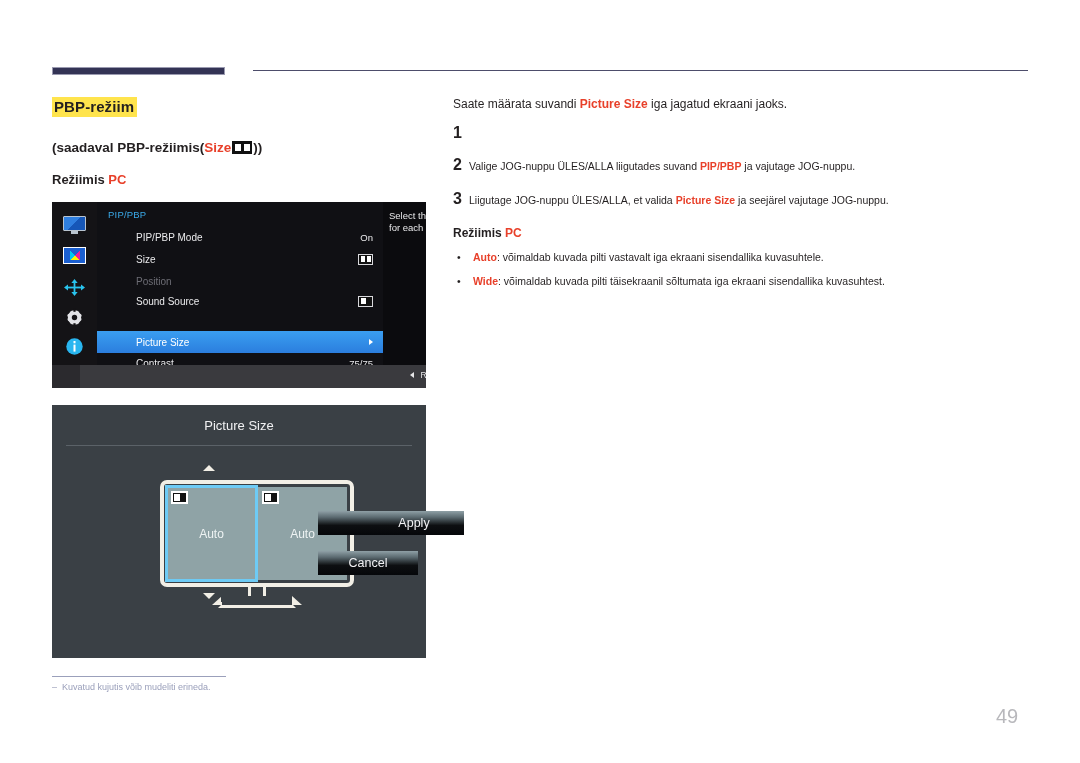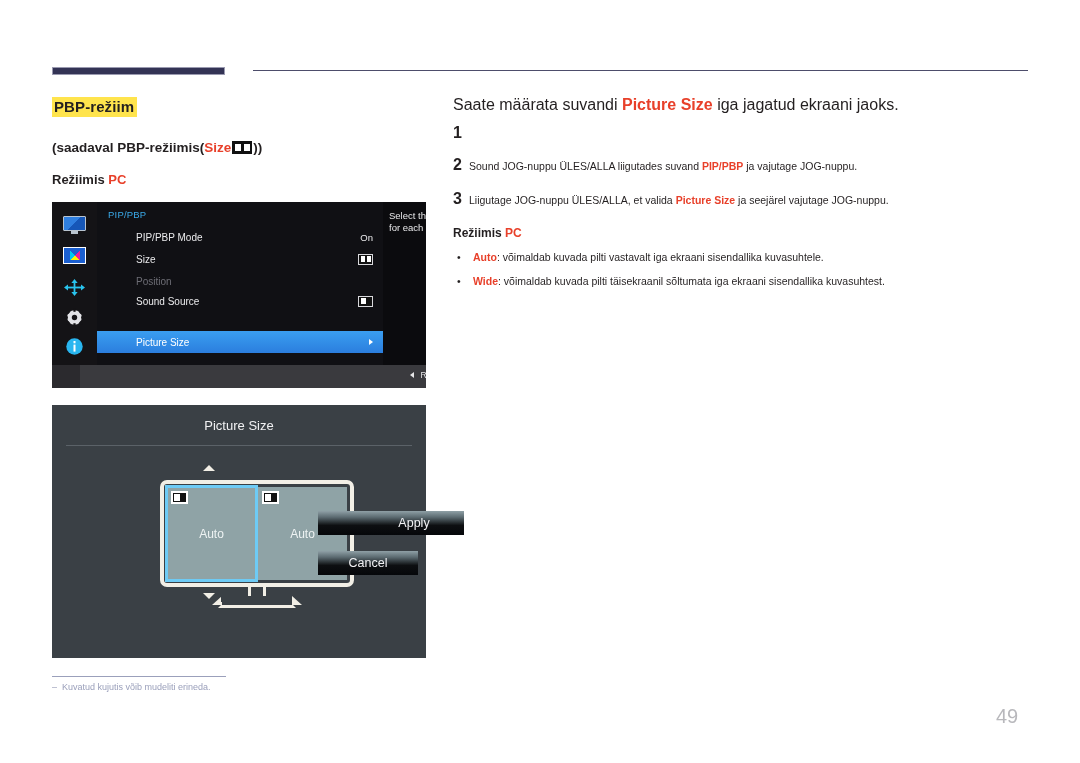--- a/index.html
+++ b/index.html
@@ -459,21 +459,21 @@
   }
 
   
   .rcol {
     position: absolute;
     left: 453px;
     top: 97px;
     width: 580px;
   }
   .rlead {
-    font-size: 16px;
+    font-size: 12px;
     color: #231f20;
     line-height: 15px;
   }
   .rlead .red { color: #e8402a; font-weight: bold; }
   .steps { margin-top: 14px; }
   .step {
     display: flex;
     align-items: flex-start;
     margin-bottom: 18px;
   }
@@ -621,20 +621,24 @@
   <div class="mrow" style="top:124px">
     <span class="lbl">Source</span>
     <span class="tri-right"></span>
   </div>
 
   <div class="mrow sel" style="top:129px">
     <span class="lbl">Picture Size</span>
     <span class="tri-right w"></span>
   </div>
 
+  <div class="mrow" style="top:150px">
+    <span class="lbl">Contrast</span>
+    <span class="val">75/75</span>
+  </div>
 
   <div class="osd1-info-text">Select the source for each screen.</div>
 
   <div class="osd1-bottom">
     <div class="osd1-return">
       <span class="tri-left"></span>
       <span>Return</span>
     </div>
   </div>
 </div>
@@ -685,21 +689,21 @@
   </div>
 
   <div class="steps">
     <div class="step">
       <div class="num">1</div>
     </div>
 
     <div class="step">
       <div class="num">2</div>
       <div class="txt">
-        <span>Sound JOG-nuppu ÜLES/ALLA liigutades suvand </span><span class="red">PIP/PBP</span><span> ja vajutage JOG-nuppu.</span>
+        <span>Valige JOG-nuppu ÜLES/ALLA liigutades suvand </span><span class="red">PIP/PBP</span><span> ja vajutage JOG-nuppu.</span>
       </div>
     </div>
 
     <div class="step">
       <div class="num">3</div>
       <div class="txt">
         <span>Liigutage JOG-nuppu ÜLES/ALLA, et valida </span><span class="red">Picture Size</span><span> ja seejärel vajutage JOG-nuppu.</span>
       </div>
     </div>
   </div>

